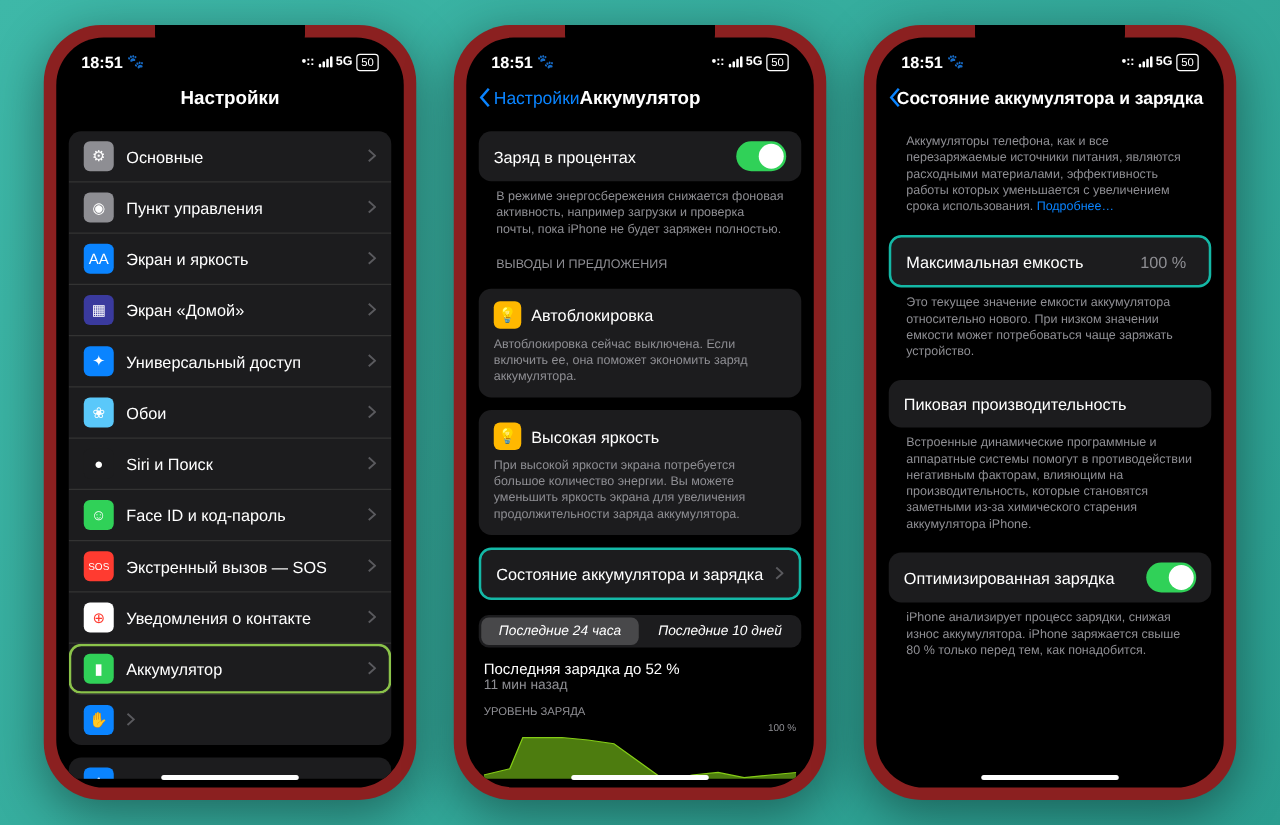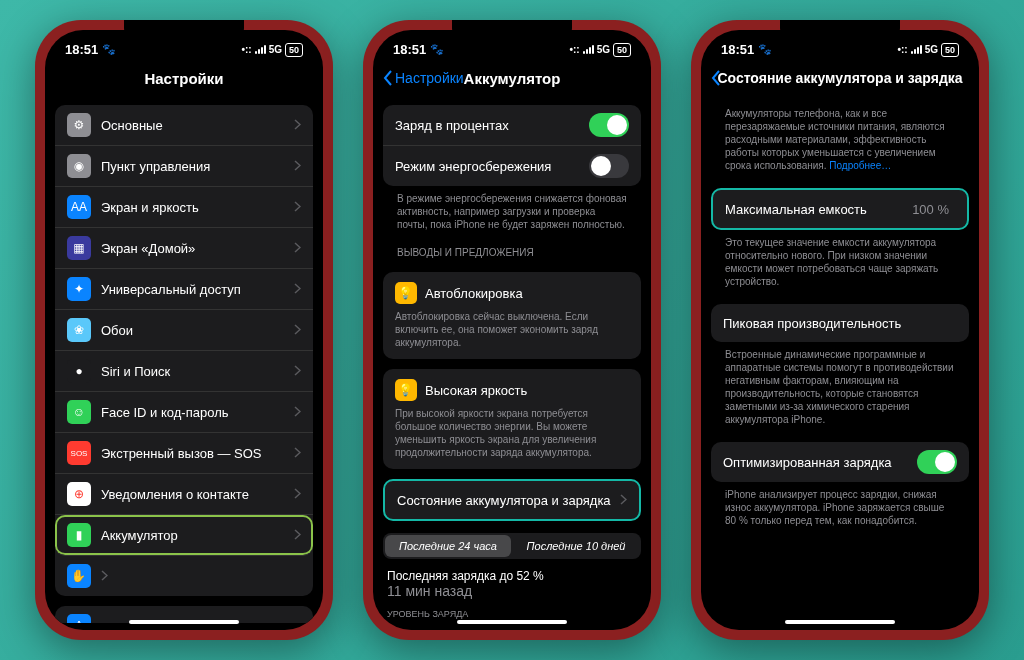--- a/index.html
+++ b/index.html
@@ -34,21 +34,21 @@
   .status-bar {
     display: flex; justify-content: space-between; align-items: center;
     padding: 12px 20px 4px; font-size: 13px; font-weight: 600;
   }
   .status-left { display: flex; align-items: center; gap: 4px; }
   .status-right { display: flex; align-items: center; gap: 3px; font-size: 10px; }
   .sig-icon { display: flex; gap: 1px; align-items: flex-end; }
   .sig-icon span { width: 2px; background: #fff; border-radius: 1px; }
   .sig-icon span:nth-child(1){height:3px}.sig-icon span:nth-child(2){height:5px}
   .sig-icon span:nth-child(3){height:7px}.sig-icon span:nth-child(4){height:9px}
-  .batt-box { border: 1px solid #fff; border-radius: 3px; padding: 1px 3px; font-size: 9px; font-weight: 700; }
+  .batt-box { border: 1px solid #fff; border-radius: 3px; padding: 1px 3px; font-size: 9px; font-weight: 400; }
   .paw { font-size: 11px; }
 
   .nav-header {
     display: flex; align-items: center; justify-content: center;
     padding: 8px 12px; position: relative; font-size: 15px; font-weight: 600;
     min-height: 34px;
   }
   .nav-back {
     position: absolute; left: 10px; display: flex; align-items: center;
     color: #0a84ff; font-size: 14px; font-weight: 400; gap: 2px;
@@ -286,24 +286,20 @@
         <span>Настройки</span>
       </div>
       <span>Аккумулятор</span>
     </div>
     <div class="content">
       <div class="group">
         <div class="row">
           <span class="row-label">Заряд в процентах</span>
           <div class="toggle on"></div>
         </div>
-        <div class="row">
-          <span class="row-label">Режим энергосбережения</span>
-          <div class="toggle"></div>
-        </div>
       </div>
       <div class="footnote">В режиме энергосбережения снижается фоновая активность, например загрузки и проверка почты, пока iPhone не будет заряжен полностью.</div>
       <div class="section-head">ВЫВОДЫ И ПРЕДЛОЖЕНИЯ</div>
       <div class="group">
         <div class="suggestion">
           <div class="sug-title">
             <div class="sug-icon">💡</div>
             <span>Автоблокировка</span>
           </div>
           <div class="sug-desc">Автоблокировка сейчас выключена. Если включить ее, она поможет экономить заряд аккумулятора.</div>
@@ -327,21 +323,21 @@
         </div>
       </div>
       <div style="margin-top:12px">
         <div class="seg-control">
           <div class="seg active">Последние 24 часа</div>
           <div class="seg">Последние 10 дней</div>
         </div>
       </div>
       <div style="margin-top:10px;padding:0 4px">
         <div style="font-size:12px">Последняя зарядка до 52 %</div>
-        <div style="font-size:14px;color:#8e8e93">11 мин назад</div>
+        <div style="font-size:11px;color:#8e8e93">11 мин назад</div>
         <div style="font-size:9px;color:#8e8e93;margin-top:10px">УРОВЕНЬ ЗАРЯДА</div>
         <div class="chart-area">
           <span class="chart-label" style="top:-2px">100 %</span>
           
           <svg class="chart-svg" viewBox="0 0 240 50" preserveAspectRatio="none">
             <path d="M0,40 L20,35 L30,10 L60,10 L80,12 L100,15 L120,30 L140,45 L160,40 L180,38 L200,42 L220,40 L240,38 L240,50 L0,50 Z" fill="#4d7c0f"></path>
             <path d="M0,40 L20,35 L30,10 L60,10 L80,12 L100,15 L120,30 L140,45 L160,40 L180,38 L200,42 L220,40 L240,38" stroke="#84cc16" stroke-width="1" fill="none"></path>
           </svg>
         </div>
       </div>

